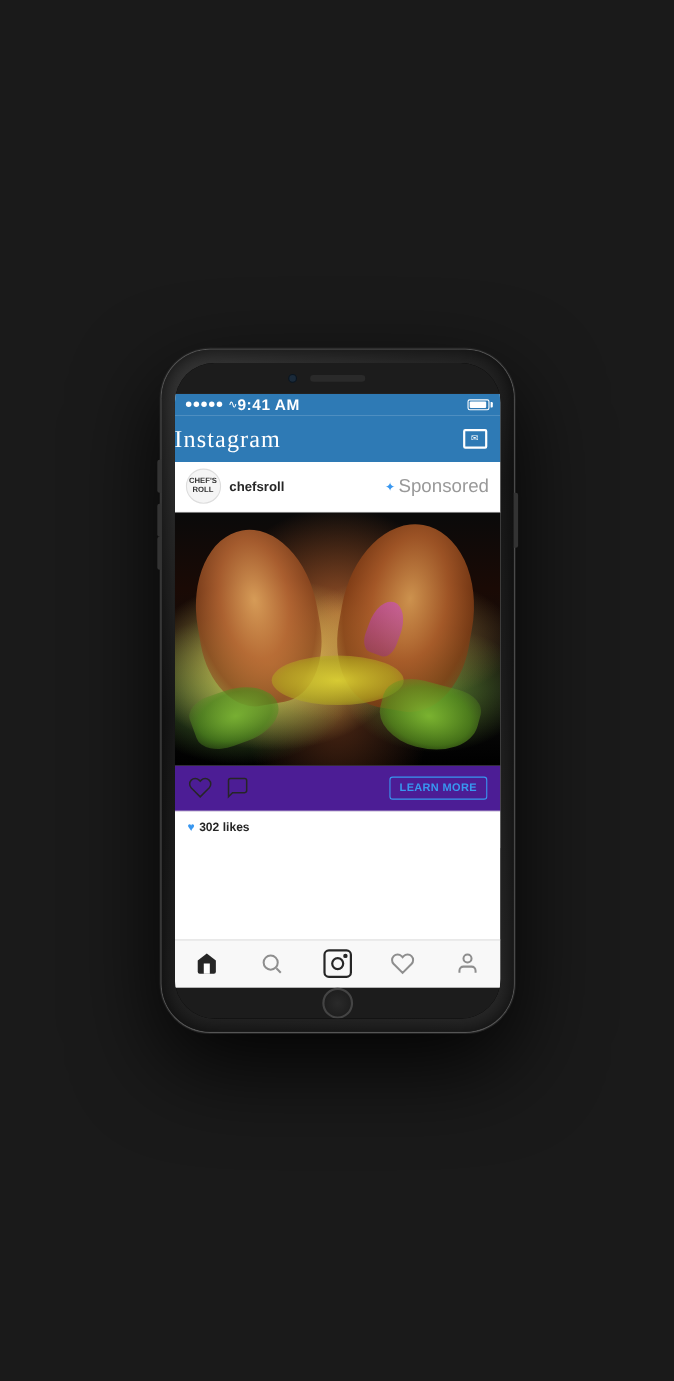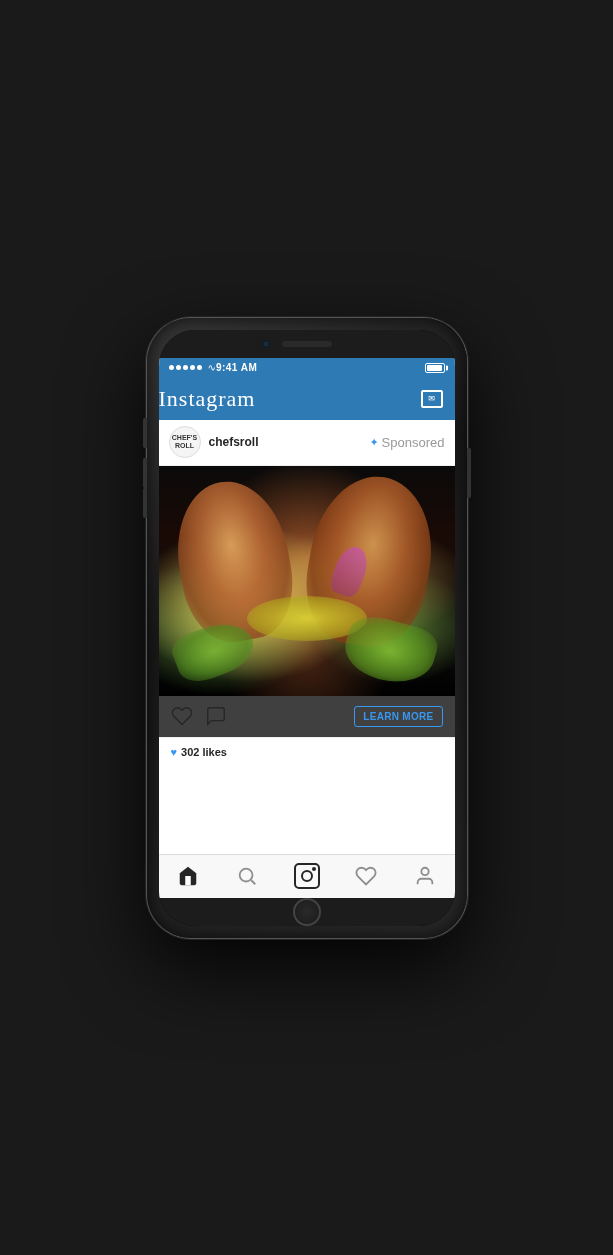--- a/index.html
+++ b/index.html
@@ -130,21 +130,21 @@
     }
 
     .wifi-icon {
       color: white;
       font-size: 10px;
       margin-left: 3px;
     }
 
     .status-time {
       color: white;
-      font-size: 10px;
+      font-size: 14px;
       font-weight: 600;
       letter-spacing: 0.5px;
     }
 
     .battery {
       width: 20px;
       height: 10px;
       border: 1.5px solid white;
       border-radius: 2px;
       position: relative;
@@ -253,21 +253,21 @@
       align-items: center;
       gap: 3px;
     }
 
     .sponsored-gear {
       color: #3897f0;
       font-size: 11px;
     }
 
     .sponsored-text {
-      font-size: 13px;
+      font-size: 17px;
       color: #999;
     }
 
     
     .food-image {
       width: 100%;
       height: 230px;
       background: #000;
       flex-shrink: 0;
       position: relative;
@@ -351,21 +351,21 @@
       right: 90px;
       width: 30px;
       height: 50px;
       background: linear-gradient(180deg, rgba(200,80,180,0.7) 0%, rgba(150,50,130,0.5) 100%);
       border-radius: 50% 50% 30% 30%;
       transform: rotate(20deg);
     }
 
     
     .actions-bar {
-      background: #404040;
+      background: #4c1d95;
       height: 42px;
       display: flex;
       align-items: center;
       padding: 0 12px;
       border-bottom: 1px solid #efefef;
       flex-shrink: 0;
     }
 
     .heart-icon {
       width: 22px;

